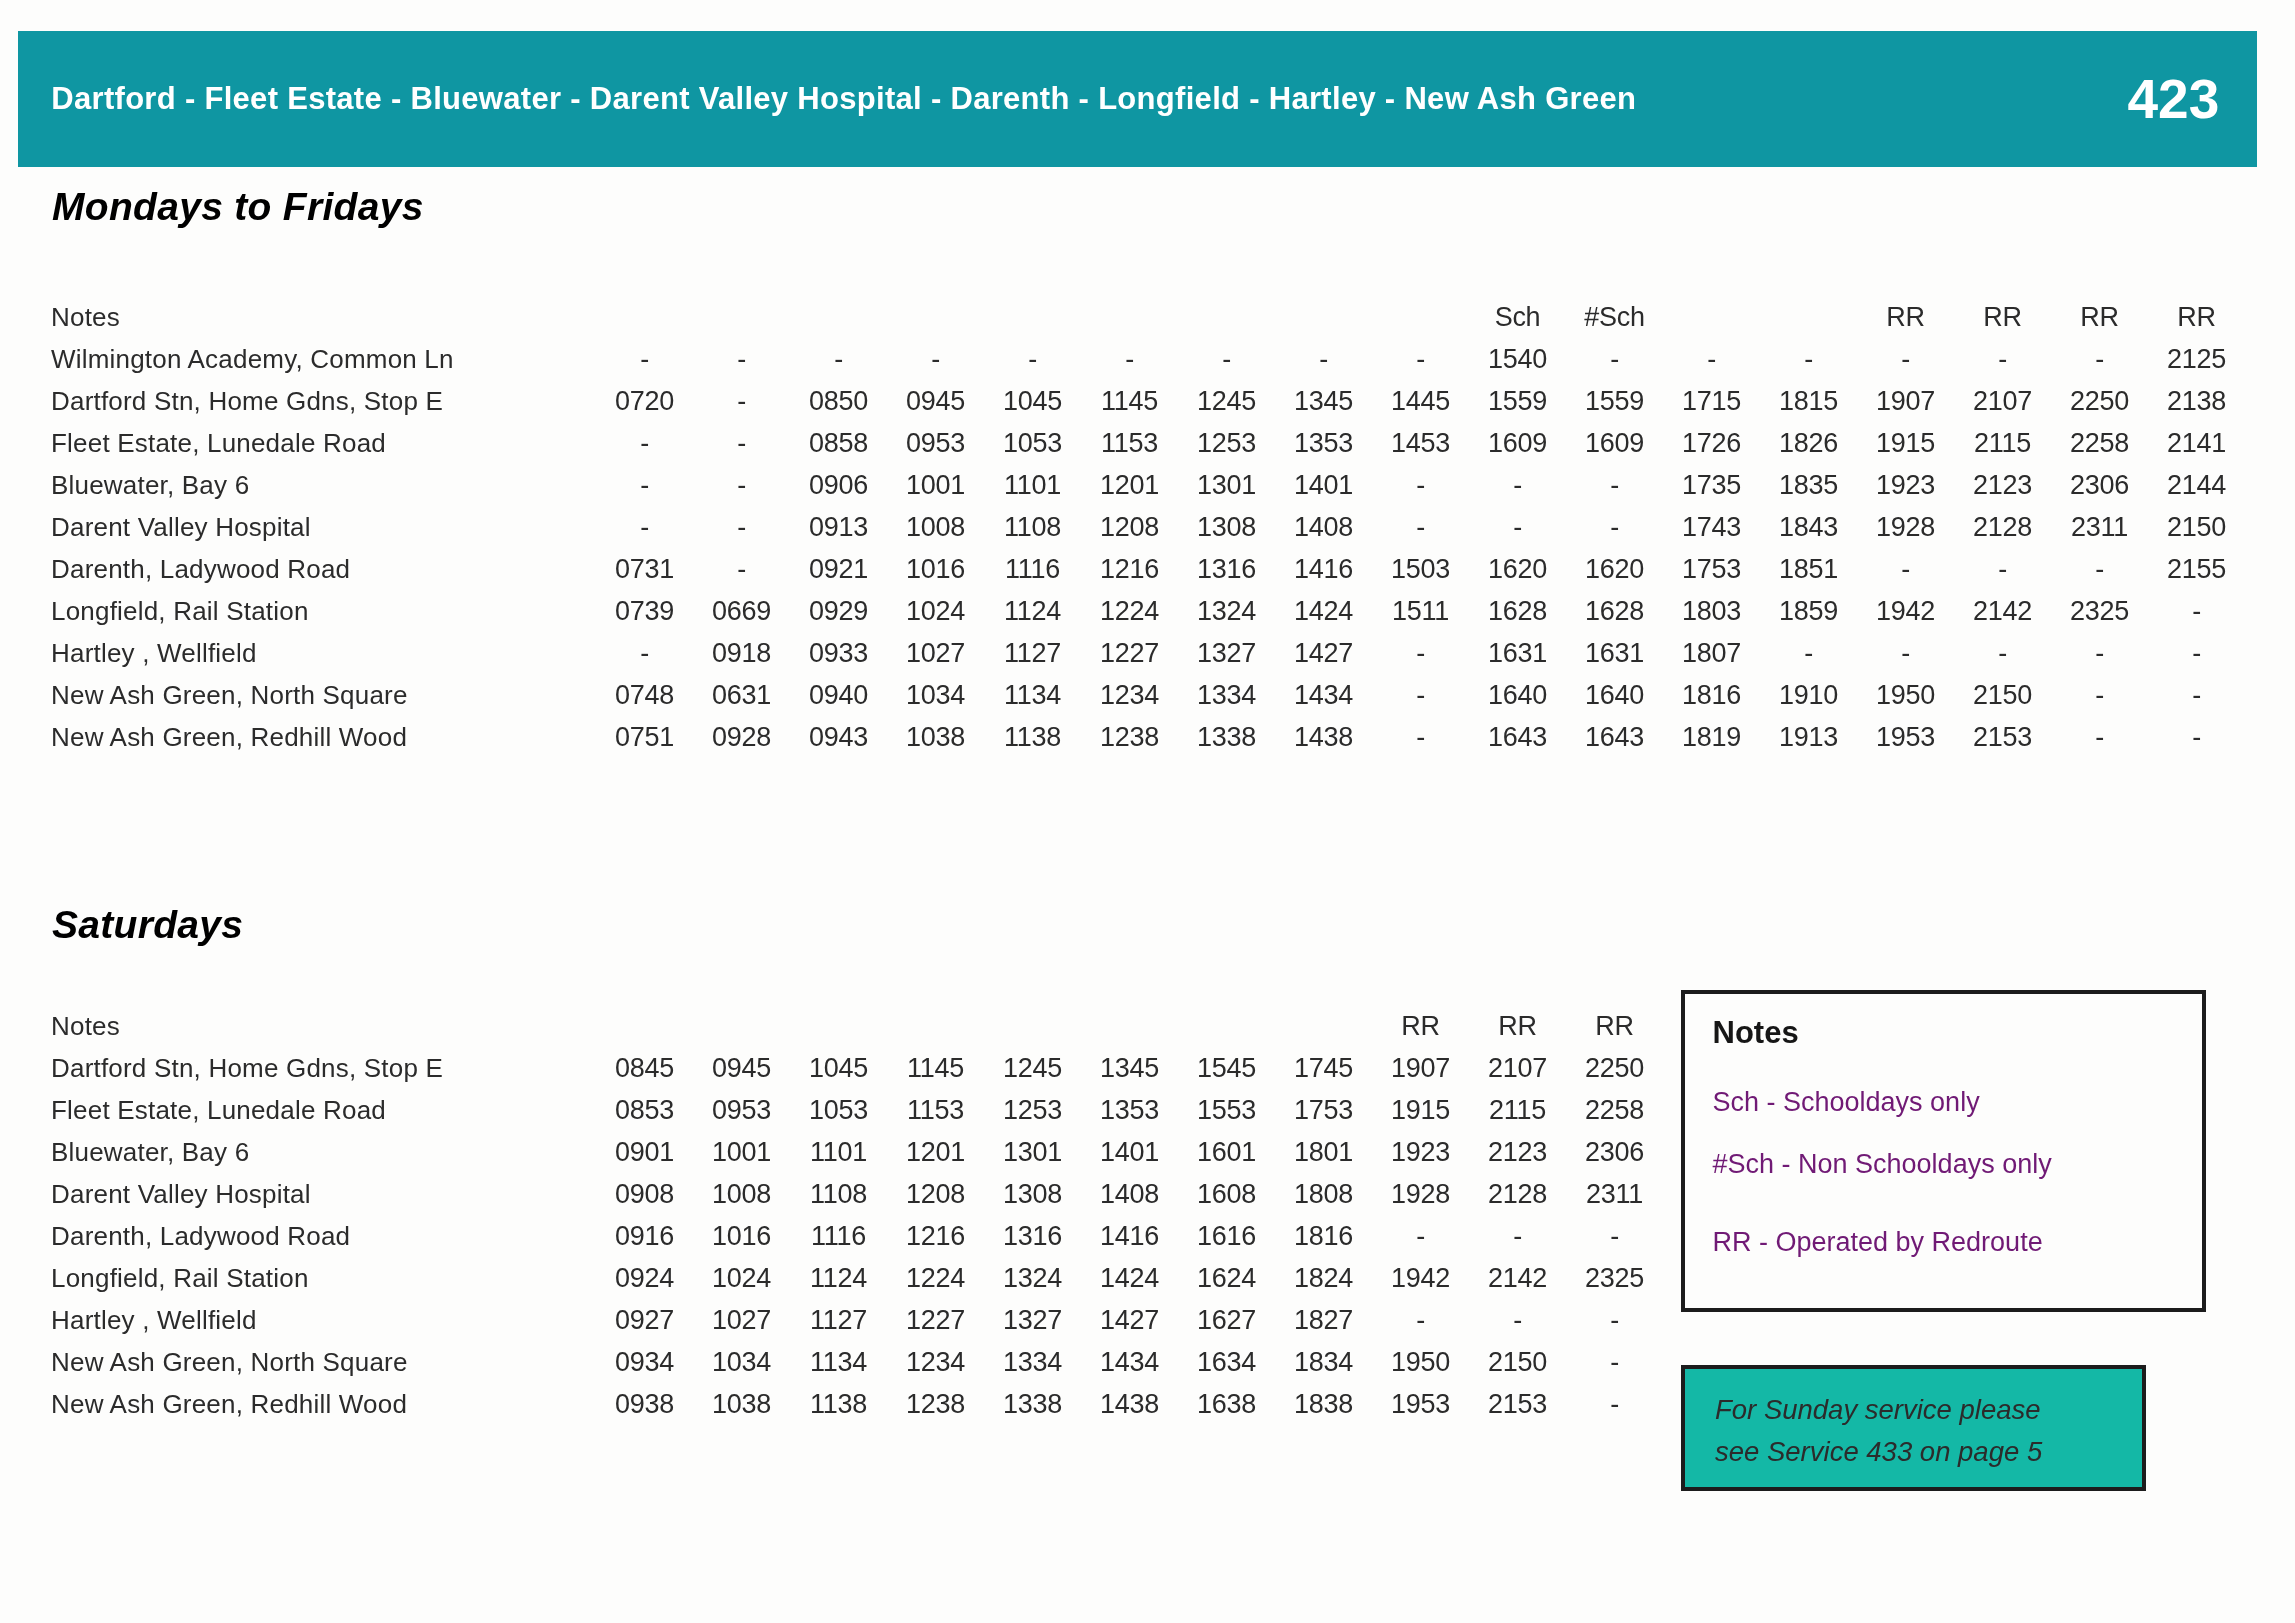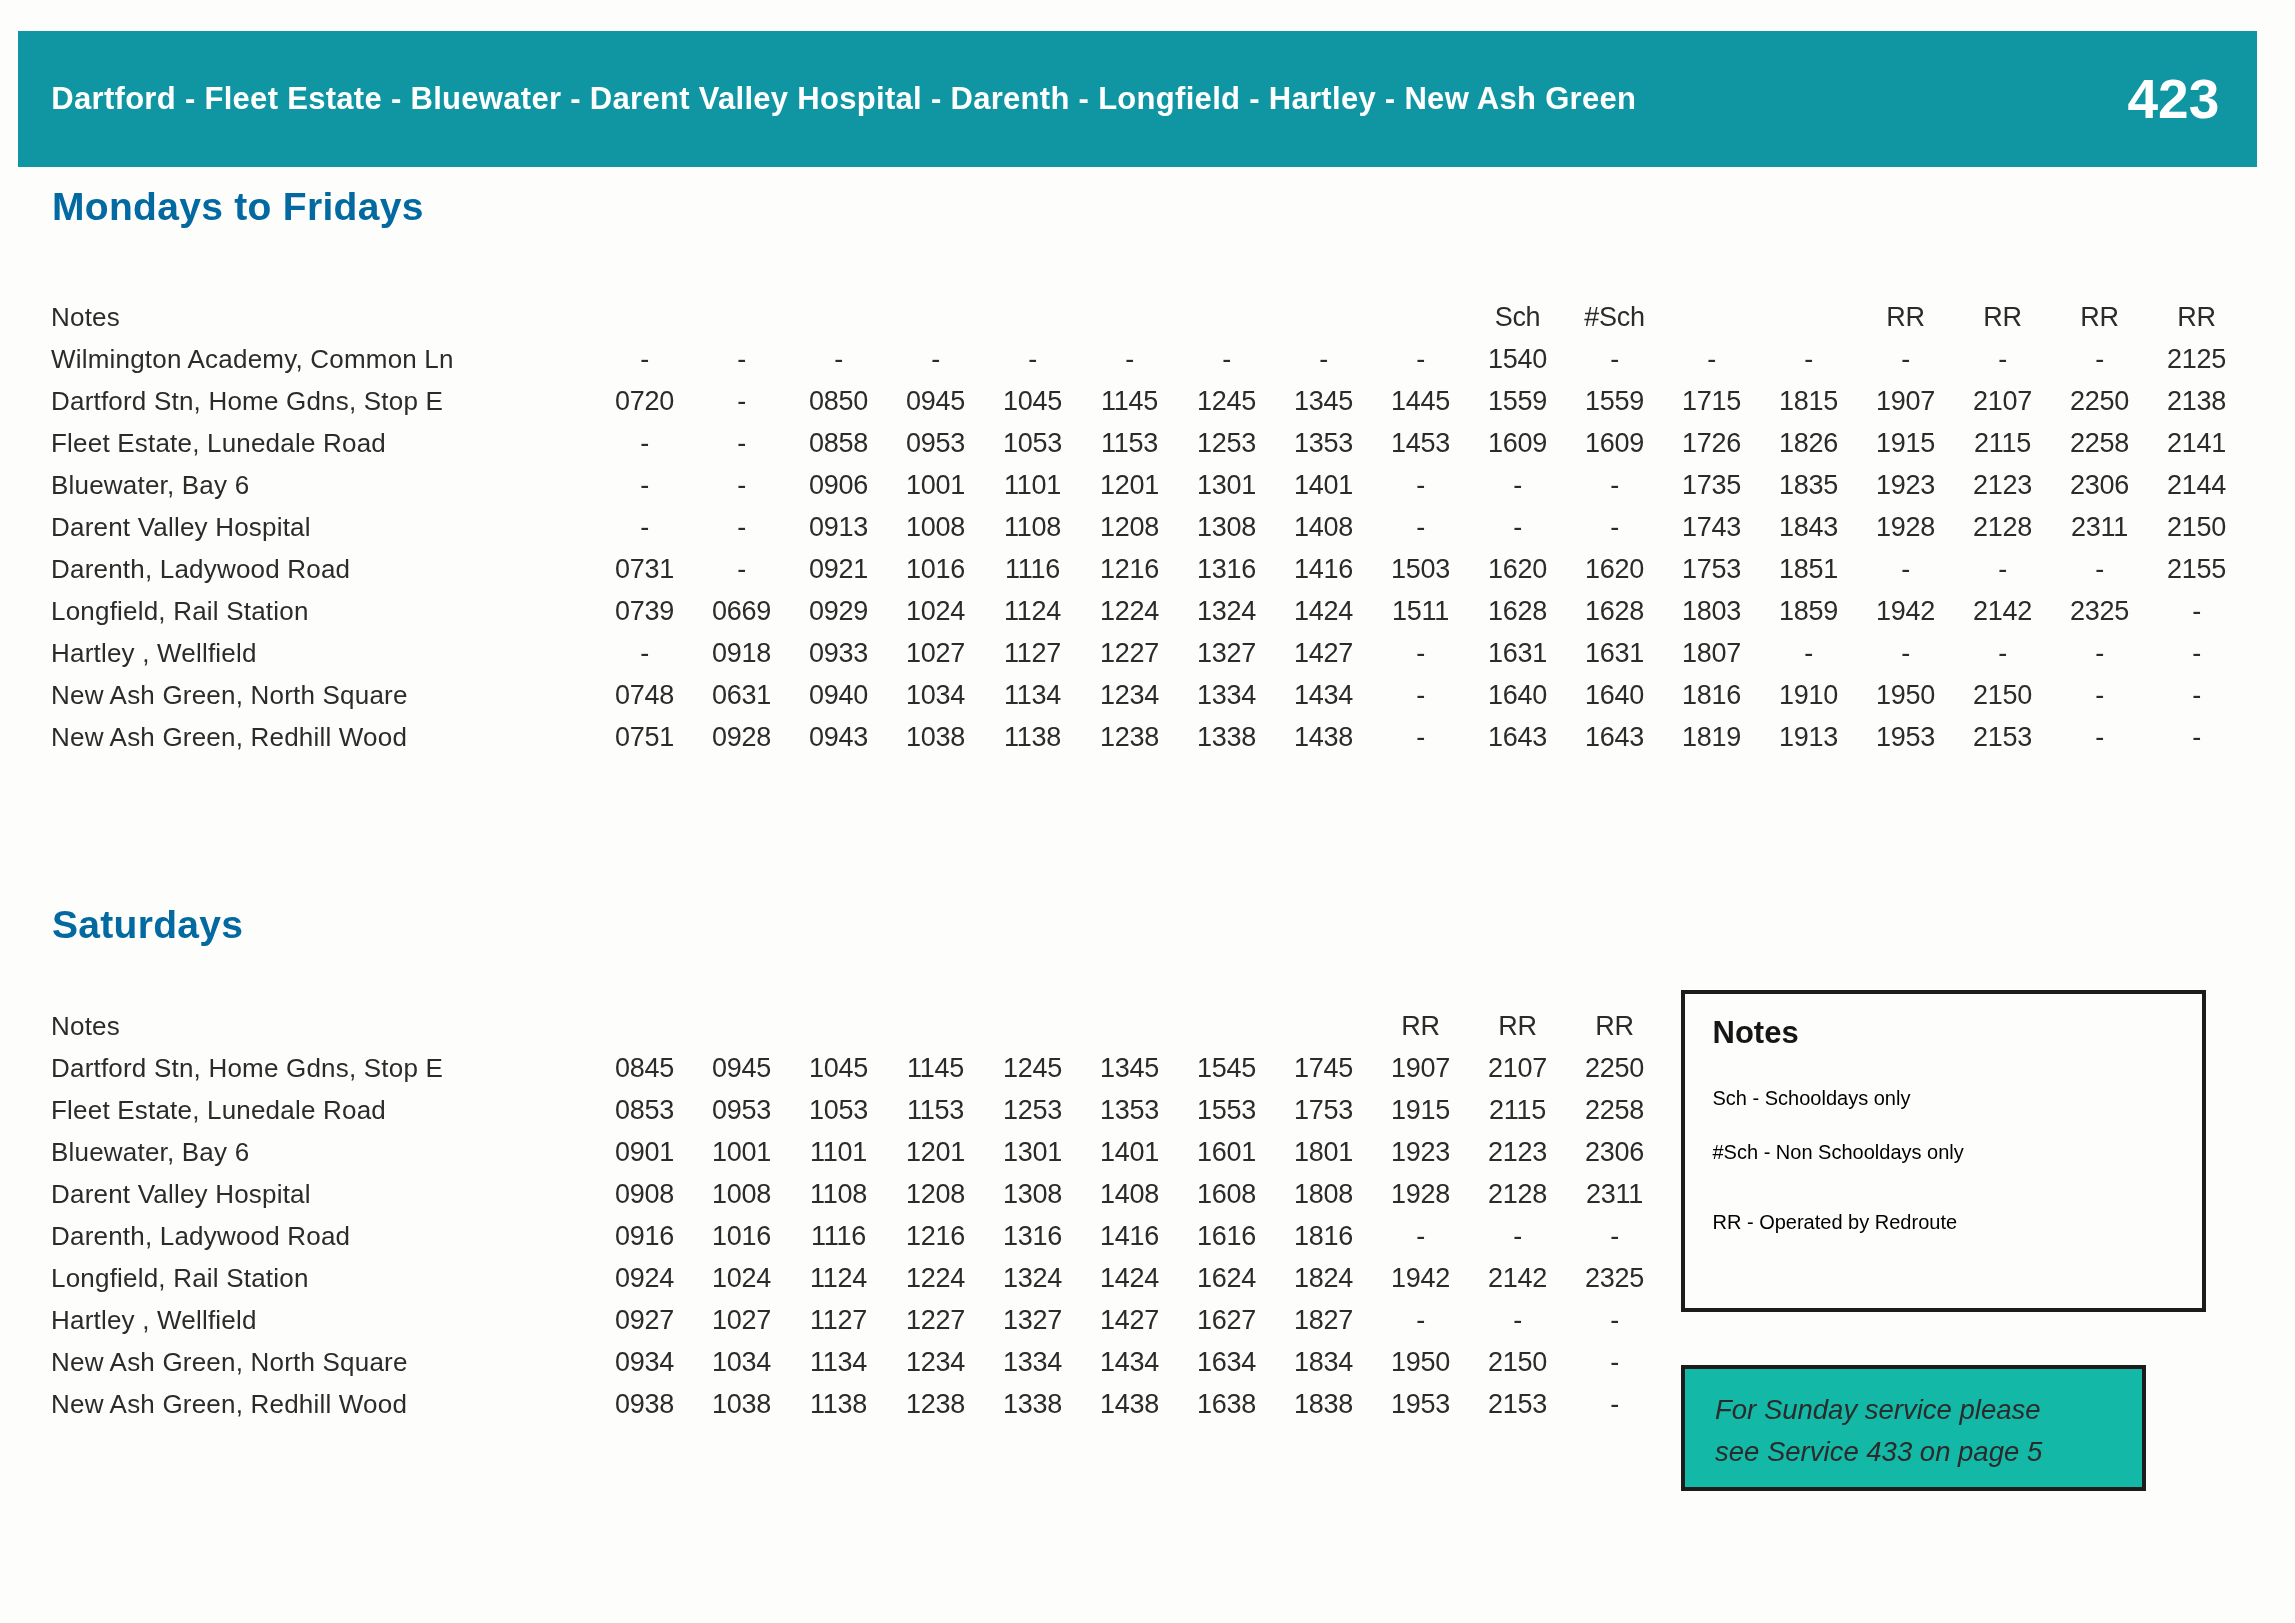--- a/index.html
+++ b/index.html
@@ -13,39 +13,39 @@
     position:absolute; left:18.3px; top:31px; width:2239px; height:136px;
     background:#0f96a2; color:#ffffff;
     display:flex; align-items:center; justify-content:space-between;
     padding:0 38px 0 33px; box-sizing:border-box;
   }
   .band .desc { font-size:31px; font-weight:bold; letter-spacing:0.3px; white-space:nowrap; }
   .band .num  { font-size:55px; font-weight:bold; }
 
   h2.section {
     position:absolute; left:52px; margin:0;
-    font-size:39px; font-weight:bold; color:#0369a1; letter-spacing:0.3px;
+    font-size:39px; font-weight:bold; color:#000000; letter-spacing:0.3px;font-style:italic;
   }
   #weekday-title  { top:185px; }
   #saturday-title { top:903px; }
 
   table.tt { position:absolute; left:51px; border-collapse:collapse; table-layout:fixed; }
   #weekday-table  { top:296px; }
   #saturday-table { top:1005px; }
   table.tt td { height:42px; padding:0; white-space:nowrap; font-size:27px; color:#2b2b2b; }
   table.tt td.stop { width:545px; text-align:left; font-size:26px; letter-spacing:0.2px; }
   table.tt td.time { width:97px; text-align:center; letter-spacing:-0.3px; }
 
   .notes-box {
     position:absolute; left:1681px; top:990px; width:525px; height:322px;
     border:4.6px solid #1c1c1c; box-sizing:border-box;
     padding:21px 13px 0 27.5px; background:#fdfdfc;
   }
   .notes-box h3 { margin:0 0 36px 0; font-size:31px; font-weight:bold; color:#161616; }
-  .notes-box .note-item { font-size:20px; color:#000000;margin-top:16px; }
+  .notes-box .note-item { font-size:27px; color:#701a75;margin-top:16px; }
   .notes-box .n1 { margin-bottom:31px; }
   .notes-box .n2 { margin-bottom:47px; }
 
   .sunday-box {
     position:absolute; left:1681px; top:1365px; width:465px; height:126px;
     border:4.6px solid #1c1c1c; box-sizing:border-box;
     padding:19.6px 0 0 30px; background:#14b8a6;font-style:italic;
   }
   .sunday-box .line { font-size:27.5px; line-height:42px; color:#2b2b2b; }
 </style>

